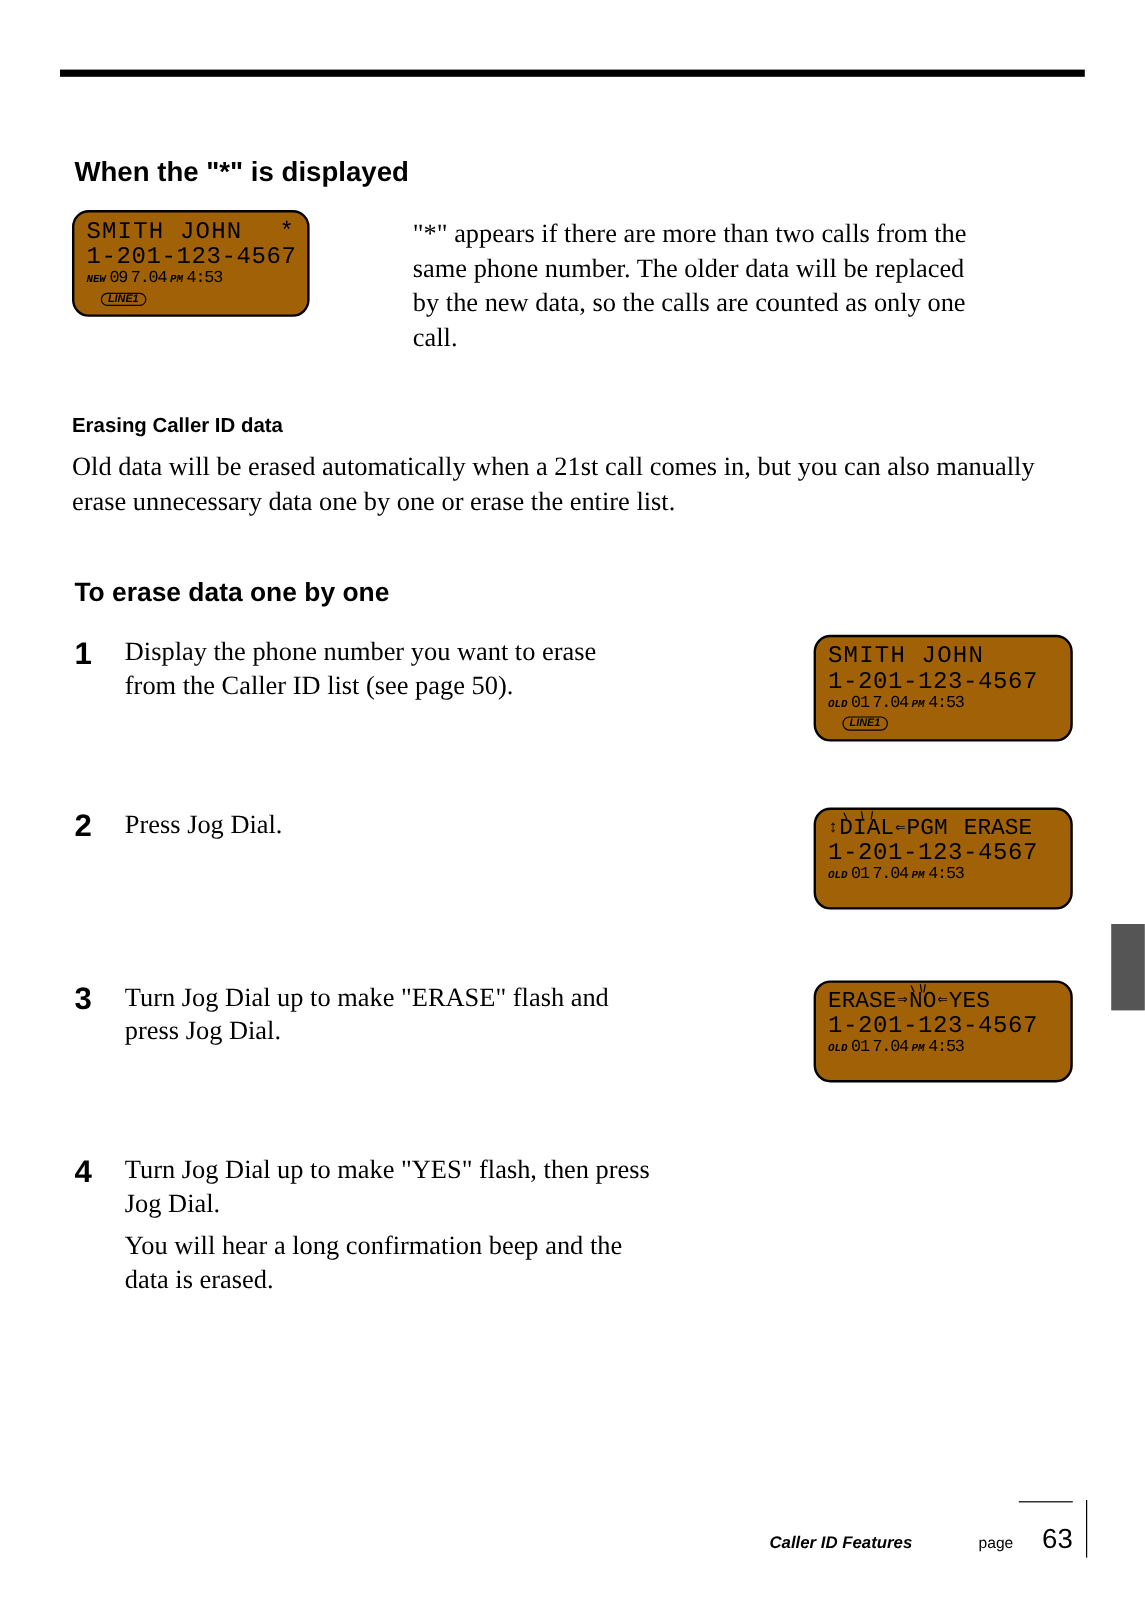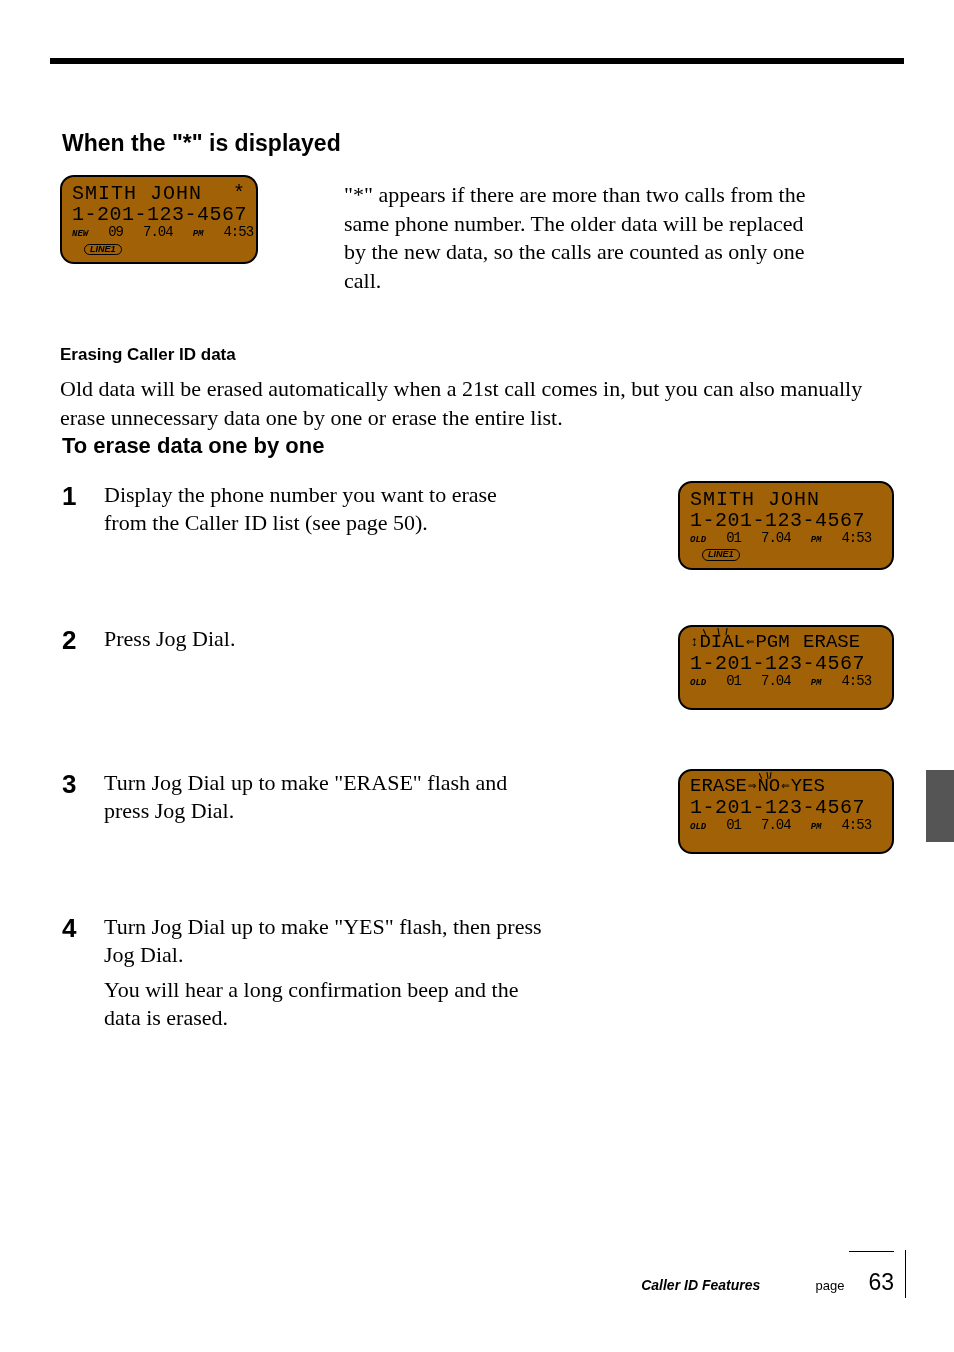--- a/index.html
+++ b/index.html
@@ -59,21 +59,21 @@
       font-size: 20px;
       letter-spacing: 0.5px;
       white-space: nowrap;
     }
     .lcd-meta {
       font-size: 14px;
       letter-spacing: 0px;
       white-space: nowrap;
       display: flex;
       align-items: baseline;
-      gap: 20px;
+      gap: 3px;
     }
     .lcd-meta .tiny { font-size: 9px; font-weight: bold; font-style: italic; }
     .lcd-meta .seg { font-family: 'Courier New', monospace; letter-spacing: -1px; }
     .lcd-line {
       display: inline-block;
       border: 1.5px solid #000;
       border-radius: 10px;
       font-size: 9px;
       font-weight: bold;
       font-style: italic;
@@ -91,20 +91,21 @@
     .h2 {
       font-family: Arial, Helvetica, sans-serif;
       font-weight: bold;
       font-size: 17px;
       margin-top: 10px;
       margin-bottom: 10px;
     }
     .intro {
       font-size: 22px;
       line-height: 1.3;
+      margin-bottom: 48px;
     }
     .h3 {
       font-family: Arial, Helvetica, sans-serif;
       font-weight: bold;
       font-size: 22px;
       margin-bottom: 22px;
       margin-left: 2px;
     }
     .steps {
       margin-left: 2px;

